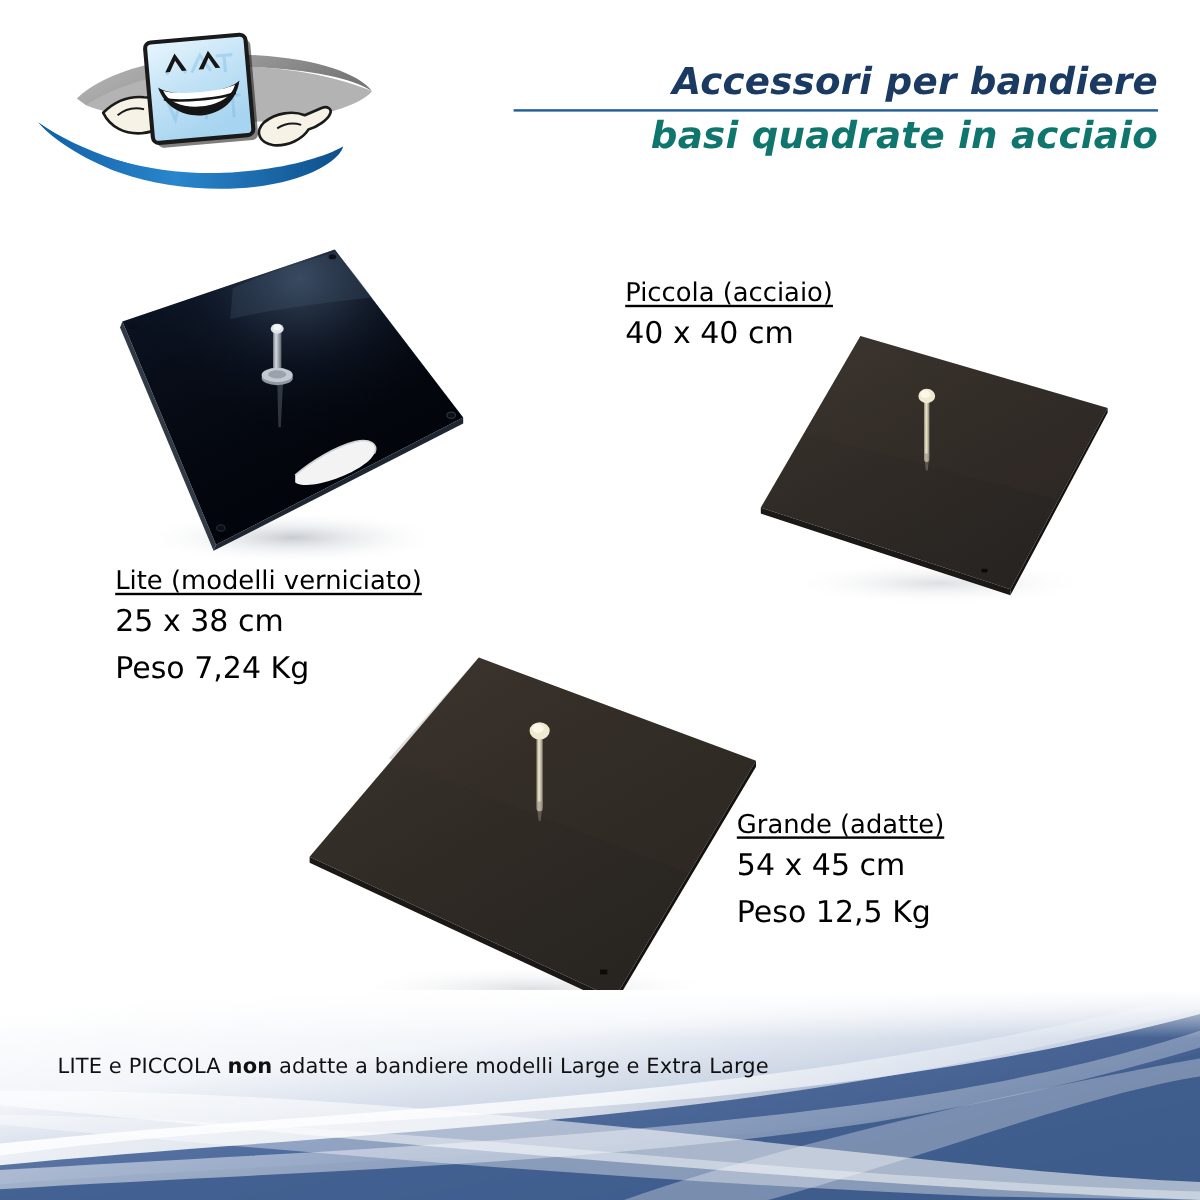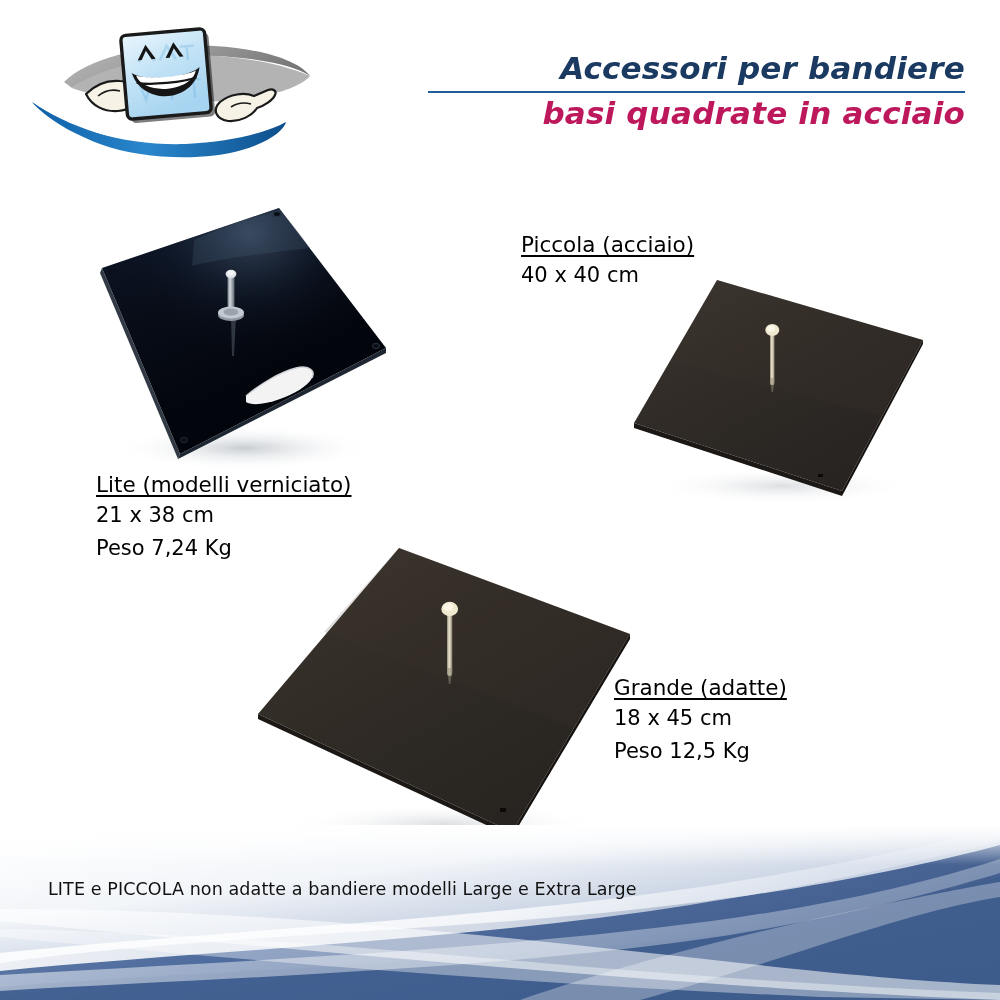--- a/index.html
+++ b/index.html
@@ -21,52 +21,52 @@
   .title-1{
     font-size:31px;font-weight:bold;font-style:italic;
     color:#1b3a62;letter-spacing:0.2px;line-height:1.05;
     white-space:nowrap;
   }
   .title-rule{
     height:2px;background:#1f5c99;margin:6px 0 4px auto;width:537px;
   }
   .title-2{
     font-size:31px;font-weight:bold;font-style:italic;
-    color:#be185d;letter-spacing:0.2px;line-height:1.05;
+    color:#0f766e;letter-spacing:0.2px;line-height:1.05;
     white-space:nowrap;
   }
 
   
   .label-block{position:absolute;color:#000;}
   .label-title{
     font-size:21.5px;text-decoration:underline;
     text-underline-offset:3px;line-height:1.35;white-space:nowrap;
   }
-  .label-line{font-size:21px;line-height:1.55;white-space:nowrap;}
+  .label-line{font-size:25px;line-height:1.55;white-space:nowrap;}
 
   .lbl-piccola{left:521px;top:230px;}
   .lbl-lite{left:96px;top:470px;}
   .lbl-grande{left:614px;top:673px;}
 
   
   .plate-wrap{position:absolute;}
   .plate-wrap svg{display:block;overflow:visible;}
 
   
   .footer{
     position:absolute;left:0;bottom:0;width:1000px;height:175px;
     overflow:hidden;
   }
   .footer svg{display:block;}
   .footer-note{
     position:absolute;left:48px;top:879px;
     font-size:17.5px;color:#111;white-space:nowrap;
     letter-spacing:0.1px;
   }
-  .footer-note b{font-weight:normal;}
+  .footer-note b{font-weight:bold;}
 </style>
 </head>
 <body>
 
 <div class="page">
 
   <div class="logo">
     <svg width="300" height="150" viewBox="0 0 300 150" xmlns="http://www.w3.org/2000/svg">
       <defs>
         <linearGradient id="gBlue" x1="0" y1="0" x2="1" y2="0">
@@ -285,27 +285,27 @@
     </svg>
   </div>
 
   <div class="label-block lbl-piccola">
     <div class="label-title">Piccola (acciaio)</div>
     <div class="label-line">40 x 40 cm</div>
   </div>
 
   <div class="label-block lbl-lite">
     <div class="label-title">Lite (modelli verniciato)</div>
-    <div class="label-line">21 x 38 cm</div>
+    <div class="label-line">25 x 38 cm</div>
     <div class="label-line">Peso 7,24 Kg</div>
   </div>
 
   <div class="label-block lbl-grande">
     <div class="label-title">Grande (adatte)</div>
-    <div class="label-line">18 x 45 cm</div>
+    <div class="label-line">54 x 45 cm</div>
     <div class="label-line">Peso 12,5 Kg</div>
   </div>
 
   <div class="footer">
     <svg width="1000" height="175" viewBox="0 0 1000 175" xmlns="http://www.w3.org/2000/svg">
       <defs>
         <linearGradient id="fBg" x1="0.1" y1="0" x2="0.85" y2="1">
           <stop offset="0" stop-color="#ffffff"></stop>
           <stop offset="0.30" stop-color="#f2f5f9"></stop>
           <stop offset="0.58" stop-color="#c3cee0"></stop>

